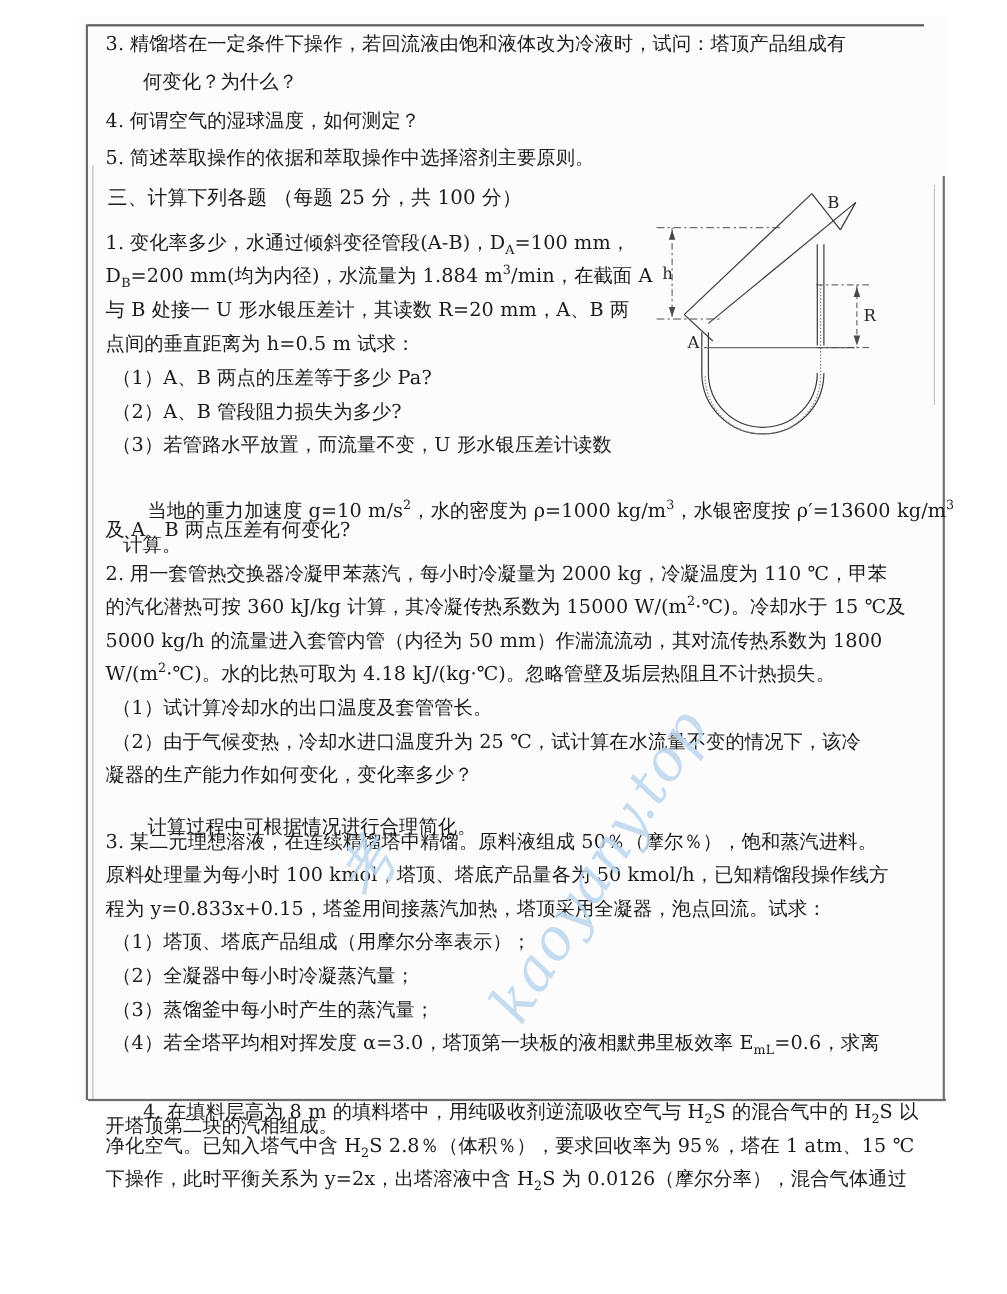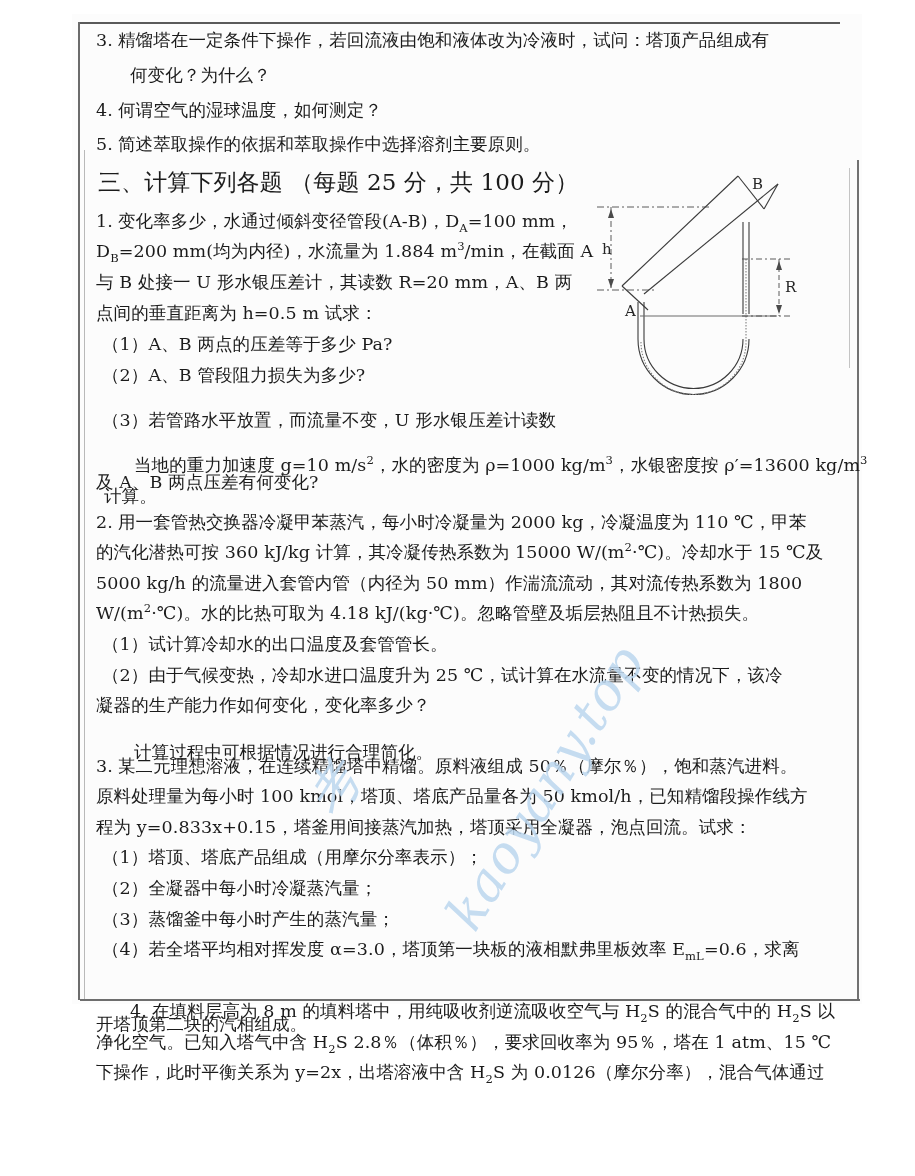--- a/index.html
+++ b/index.html
@@ -237,21 +237,21 @@
     </div>
 
     <div class="q-line" style="left:0px; top:76px;">
       <span class="num-label">4.</span><span>何谓空气的湿球温度，如何测定？</span>
     </div>
 
     <div class="q-line" style="left:0px; top:110px;">
       <span class="num-label">5.</span><span>简述萃取操作的依据和萃取操作中选择溶剂主要原则。</span>
     </div>
 
-    <div class="q-line" style="left:2px; top:145px; font-size:23px;">
+    <div class="q-line" style="left:2px; top:145px; font-size:18px;">
       <span>三、计算下列各题 （每题 25 分，共 100 分）</span>
     </div>
 
     <div class="q-line" style="left:0px; top:187px;">
       <span class="num-label">1.</span><span>变化率多少，水通过倾斜变径管段(A-B)，</span><span>D</span><span class="sub">A</span><span>=100  mm，</span>
     </div>
     <div class="q-line" style="left:0px; top:217px;">
       <span>D</span><span class="sub">B</span><span>=200 mm(均为内径)，水流量为 1.884 m</span><span class="sup">3</span><span>/min，在截面 A</span>
     </div>
     <div class="q-line" style="left:0px; top:248px;">
@@ -259,30 +259,30 @@
     </div>
     <div class="q-line" style="left:0px; top:279px;">
       <span>点间的垂直距离为 h=0.5 m 试求：</span>
     </div>
     <div class="q-line" style="left:6px; top:310px;">
       <span>（1）A、B 两点的压差等于多少 Pa?</span>
     </div>
     <div class="q-line" style="left:6px; top:341px;">
       <span>（2）A、B 管段阻力损失为多少?</span>
     </div>
-    <div class="q-line" style="left:6px; top:386px;">
+    <div class="q-line" style="left:6px; top:371px;">
       <span>（3）若管路水平放置，而流量不变，U 形水银压差计读数</span>
     </div>
     <div class="q-line" style="left:0px; top:414px;margin-top:34px;">
       <span>及 A、B 两点压差有何变化?</span>
     </div>
     <div class="q-line" style="left:38px; top:431px;">
       <span>当地的重力加速度 g=10 m/s</span><span class="sup">2</span><span>，水的密度为 ρ=1000 kg/m</span><span class="sup">3</span><span>，水银密度按 ρ′=13600 kg/m</span><span class="sup">3</span>
     </div>
-    <div class="q-line" style="left:8px; top:462px;">
+    <div class="q-line" style="left:16px; top:462px;">
       <span>计算。</span>
     </div>
 
     <div class="q-line" style="left:0px; top:488px;">
       <span class="num-label">2.</span><span>用一套管热交换器冷凝甲苯蒸汽，每小时冷凝量为 2000 kg，冷凝温度为 110 ℃，甲苯</span>
     </div>
     <div class="q-line" style="left:0px; top:518px;">
       <span>的汽化潜热可按 360 kJ/kg 计算，其冷凝传热系数为 15000 W/(m</span><span class="sup">2</span><span>·℃)。冷却水于 15 ℃及</span>
     </div>
     <div class="q-line" style="left:0px; top:549px;">

